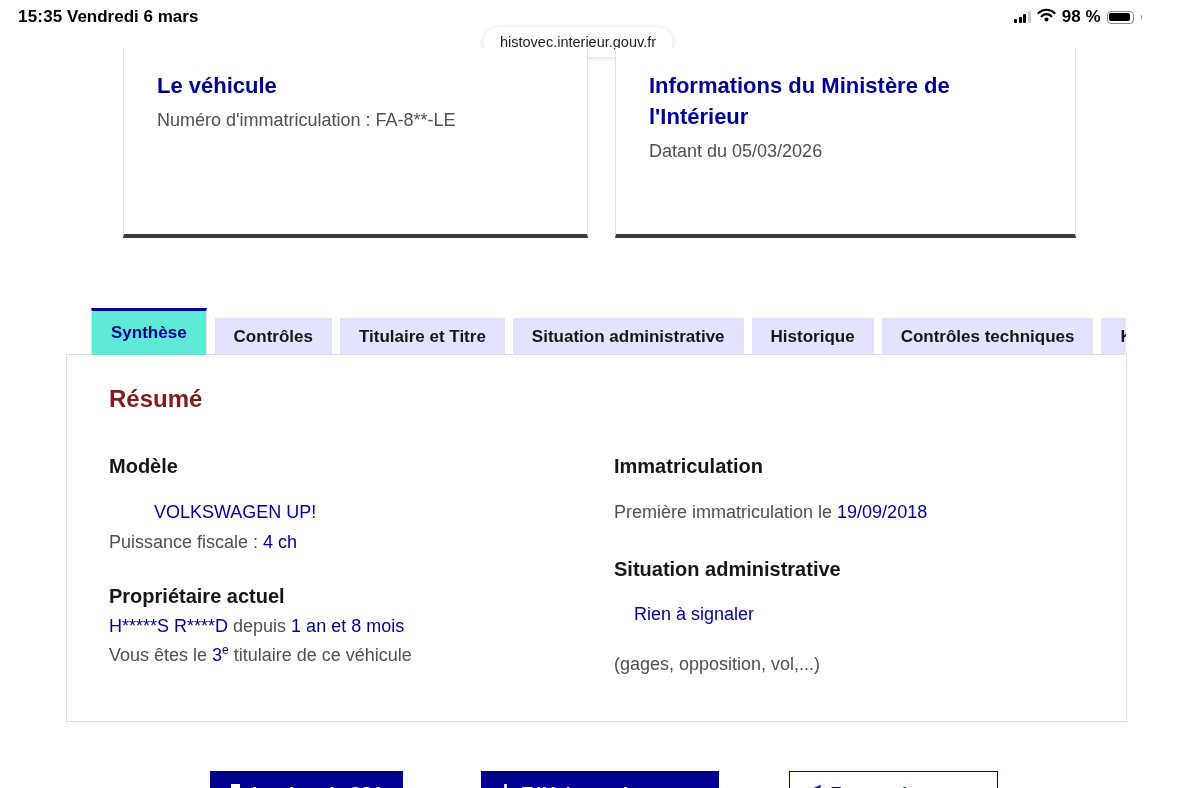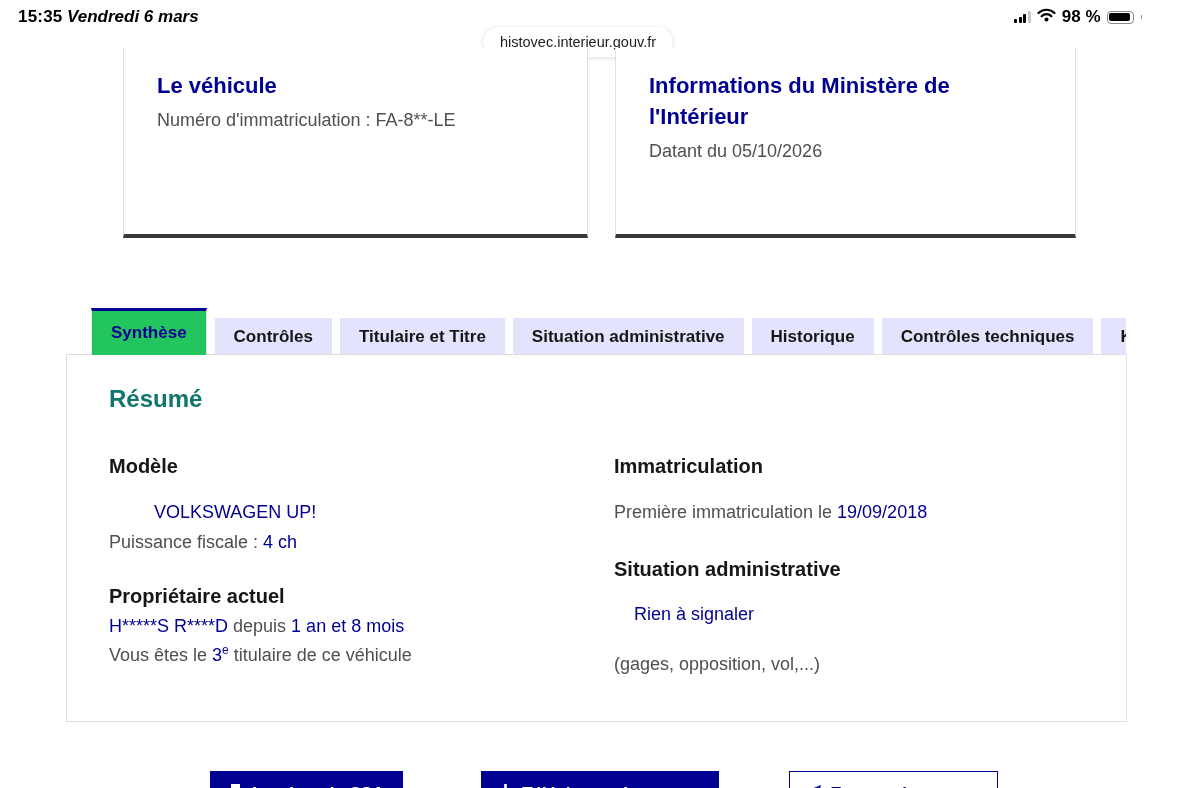--- a/index.html
+++ b/index.html
@@ -7,21 +7,21 @@
   body {
     font-family:"Liberation Sans", sans-serif;
     background:#ffffff; color:#161616;
     position:relative; overflow:hidden;
   }
   #page { position:absolute; inset:0; width:1156px; height:788px; overflow:hidden; background:#fff; }
 
   
   .statusbar { position:absolute; top:0; left:0; right:0; height:36px; }
   .sb-time { position:absolute; left:18px; top:7px; font-size:17px; font-weight:700; color:#000; letter-spacing:.2px; }
-  .sb-date { position:absolute; left:67px; top:7px; font-size:17px; font-weight:600; color:#000;font-style:italic; }
+  .sb-date { position:absolute; left:67px; top:7px; font-size:17px; font-weight:600; color:#000; }
   .sb-right { position:absolute; right:14px; top:7px; display:flex; align-items:center; gap:6px; height:20px; }
   .sig { display:flex; align-items:flex-end; gap:1.5px; height:12px; }
   .sig span { width:3px; border-radius:1px; background:#000; display:block; }
   .sig .s1{height:4px} .sig .s2{height:6.5px} .sig .s3{height:9px} .sig .s4{height:12px; background:#c7c7cc;}
   .sb-batt-pct { font-size:17px; font-weight:600; color:#000; }
   .batt { position:relative; width:27px; height:13px; border:1px solid rgba(0,0,0,.45); border-radius:4px; }
   .batt-fill { position:absolute; top:1.5px; left:1.5px; bottom:1.5px; width:21px; background:#000; border-radius:2px; }
   .batt-nub { width:1.5px; height:4.5px; background:rgba(0,0,0,.45); border-radius:0 2px 2px 0; margin-left:1px; }
 
   
@@ -46,32 +46,32 @@
   
   .tabs-clip { position:absolute; left:66px; top:308px; width:1060px; height:47px; overflow:hidden; }
   .tabs { display:flex; align-items:flex-end; padding-left:25px; height:47px; }
   .tab {
     flex:0 0 auto; height:37px; line-height:37px; padding:0 19px; margin-left:8px;
     background:#e3e3fd; color:#161616; font-size:17px; font-weight:700; white-space:nowrap;
     cursor:pointer;
   }
   .tab:first-child { margin-left:0; }
   .tab.active {
-    height:47px; line-height:44px; background:#22c55e; color:#000091;
+    height:47px; line-height:44px; background:#5eead4; color:#000091;
     border-top:3px solid #000091; border-left:1px solid #e3e3e3; border-right:1px solid #e3e3e3;
     position:relative; z-index:2;
   }
 
   
   .panel {
     position:absolute; left:66px; top:354px; width:1061px; height:368px;
     background:#fff; border:1px solid #ddd;
   }
   .abs { position:absolute; }
-  .h-resume { font-size:24px; font-weight:700; color:#0f766e; }
+  .h-resume { font-size:24px; font-weight:700; color:#7f1d1d; }
   .h-sec { font-size:20px; font-weight:700; color:#161616; }
   .txt { font-size:18px; color:#4f4f54; }
   .txt span, .txt sup { white-space:pre-wrap; }
   .blue { color:#000091; }
   .txt sup { font-size:12px; }
 
   
   .btn {
     position:absolute; top:771px; height:46px; background:#000091; color:#fff;
     font-size:17px; font-weight:600; display:flex; align-items:center; justify-content:center;
@@ -118,21 +118,21 @@
 
   <div class="url-pill">histovec.interieur.gouv.fr</div>
 
   <div class="card card-1">
     <h3>Le véhicule</h3>
     <p>Numéro d'immatriculation : FA-8**-LE</p>
   </div>
 
   <div class="card card-2">
     <h3>Informations du Ministère de l'Intérieur</h3>
-    <p>Datant du 05/10/2026</p>
+    <p>Datant du 05/03/2026</p>
   </div>
 
   <div class="tabs-clip">
     <div class="tabs">
       <div class="tab active">Synthèse</div>
       <div class="tab">Contrôles</div>
       <div class="tab">Titulaire et Titre</div>
       <div class="tab">Situation administrative</div>
       <div class="tab">Historique</div>
       <div class="tab">Contrôles techniques</div>

